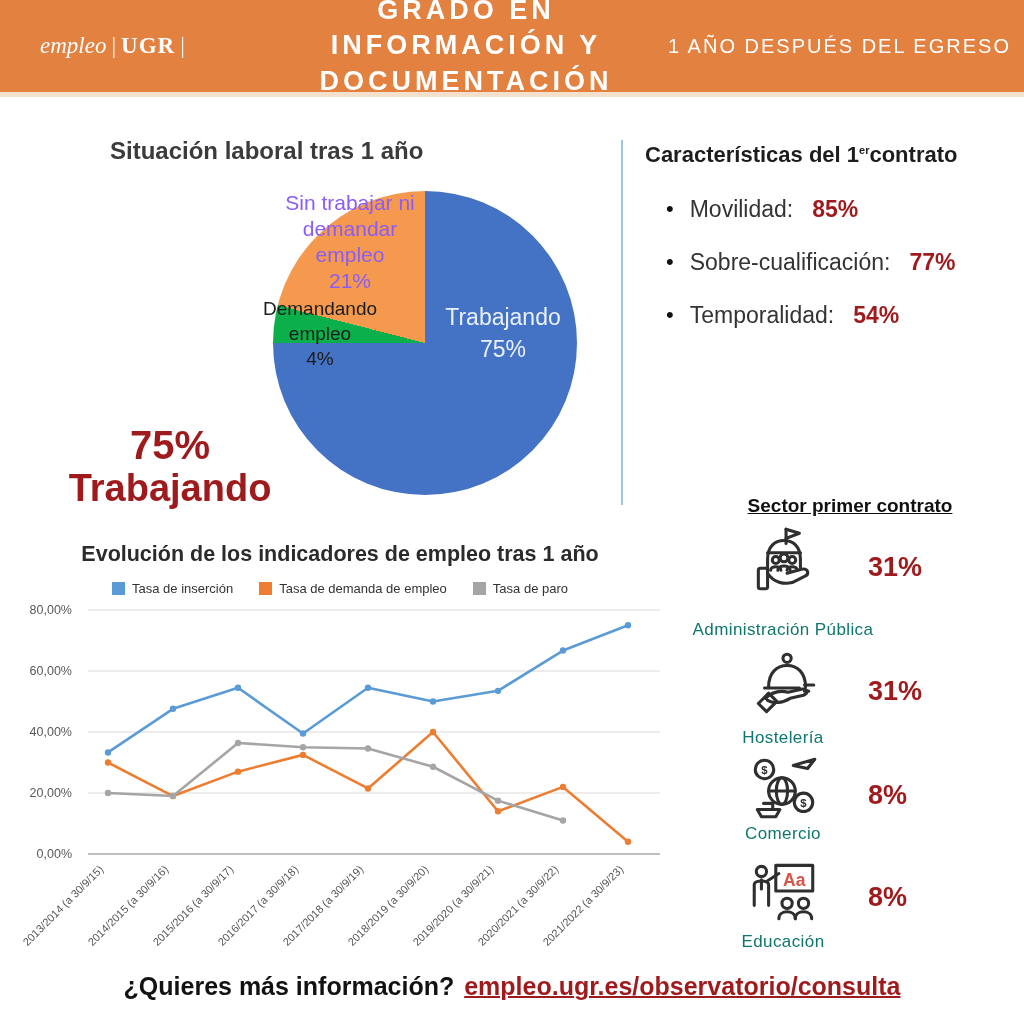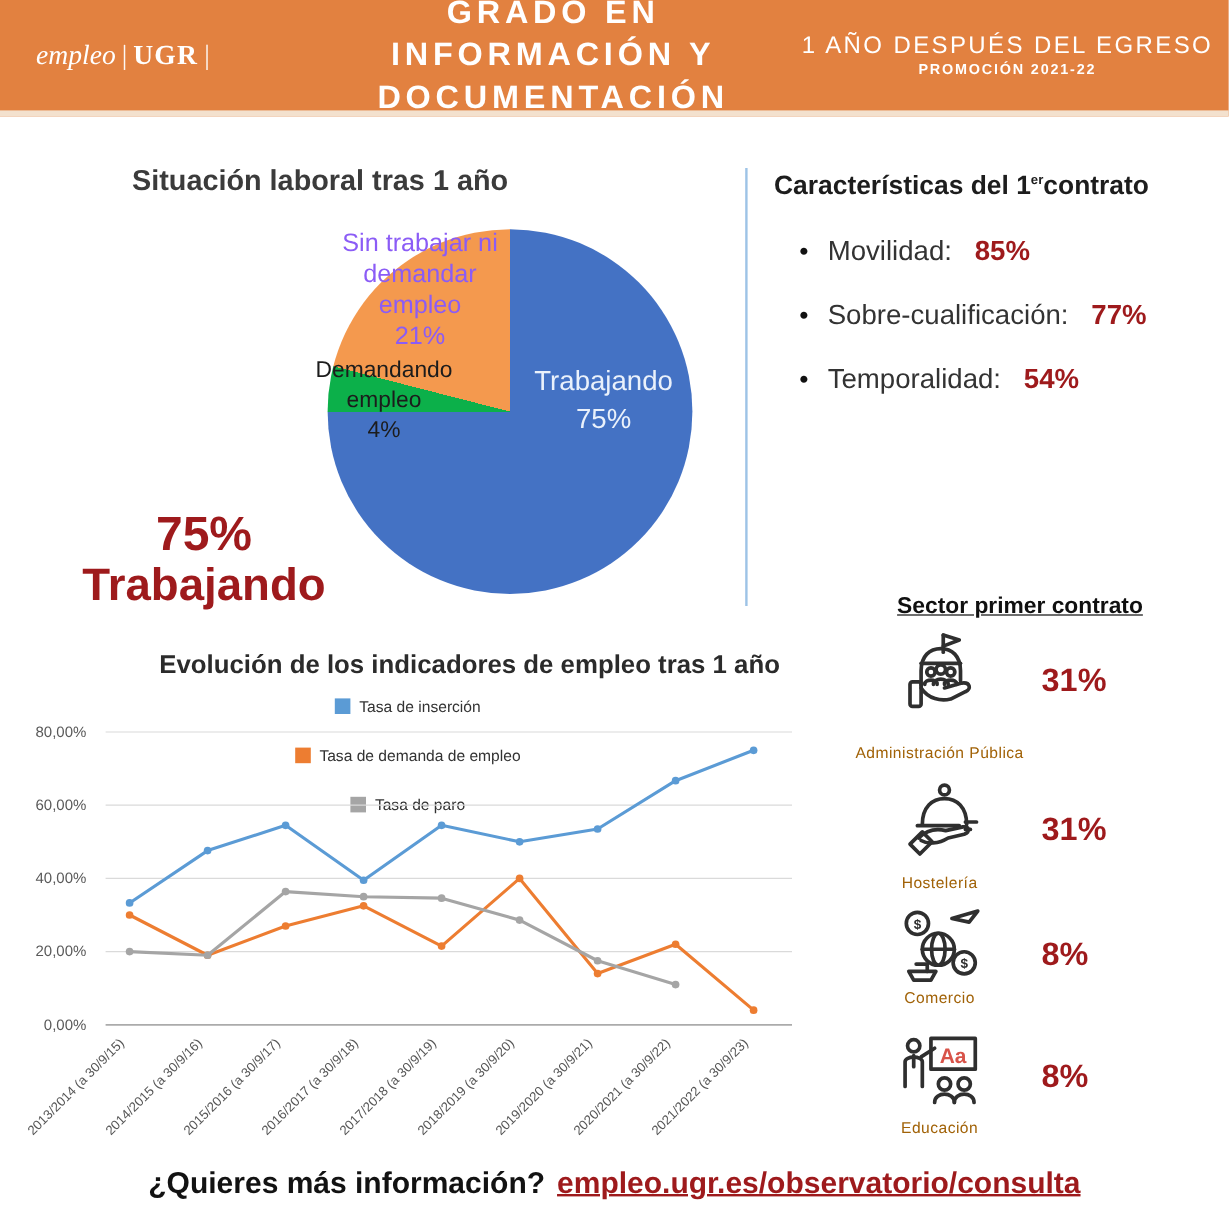--- a/index.html
+++ b/index.html
@@ -2,21 +2,21 @@
 <html><head>
 <meta charset="utf-8">
 <style>
   html,body{margin:0;padding:0;}
   body{width:1024px;height:1024px;background:#fff;font-family:"Liberation Sans",sans-serif;}
   .page{position:relative;width:1024px;height:1024px;overflow:hidden;background:#fff;}
 
   
   .header{position:absolute;left:0;top:0;width:1024px;height:92px;background:#E28140;
     border-bottom:5px solid #F3E1CE;display:flex;align-items:center;color:#fff;}
-  .logo{width:225px;padding-left:30px;font-family:"Liberation Serif",serif;font-size:23px;white-space:nowrap;}
+  .logo{width:225px;padding-left:40px;font-family:"Liberation Serif",serif;font-size:23px;white-space:nowrap;}
   .logo .lg-empleo{font-style:italic;}
   .logo .lg-sep{margin:0 5px;font-weight:400;opacity:.95;}
   .logo .lg-ugr{font-weight:bold;letter-spacing:1px;}
   .header-title{flex:1;text-align:center;font-weight:bold;font-size:27px;letter-spacing:4px;line-height:1.3;}
   .header-right{width:345px;text-align:center;padding-right:12px;}
   .header-sub{font-weight:normal;font-size:20px;letter-spacing:2px;}
   .header-promo{font-weight:bold;font-size:12px;letter-spacing:1.5px;margin-top:1px;}
 
   
   .pie-title{position:absolute;left:110px;top:137px;width:480px;text-align:left;
@@ -29,43 +29,43 @@
   .highlight{position:absolute;left:40px;top:422px;width:260px;text-align:center;color:#9E1A1C;font-weight:bold;}
   .highlight-value{font-size:40px;line-height:1.15;}
   .highlight-label{font-size:38px;line-height:1.1;}
 
   .divider{position:absolute;left:621px;top:140px;width:2px;height:365px;background:#9DC3E6;}
 
   
   .char-title{position:absolute;left:645px;top:142px;width:370px;font-size:22px;font-weight:bold;color:#1d1d1d;}
   .char-title sup{font-size:11px;}
   .char-list{position:absolute;left:666px;top:196px;width:350px;margin:0;padding:0;list-style:none;}
-  .char-list li{display:flex;align-items:flex-end;font-size:23px;color:#333;margin-bottom:26px;}
+  .char-list li{display:flex;align-items:flex-start;font-size:23px;color:#333;margin-bottom:26px;}
   .char-list li::before{content:"\2022";font-size:22px;margin-right:16px;color:#111;}
   .char-val{font-weight:bold;color:#9E1A1C;margin-left:19px;}
 
   
-  .chart-title{position:absolute;left:30px;top:542px;width:620px;text-align:right;
+  .chart-title{position:absolute;left:30px;top:542px;width:620px;text-align:center;
     font-size:21.5px;font-weight:bold;color:#2b2b2b;}
   .legend{position:absolute;left:80px;top:581px;width:520px;display:flex;justify-content:center;
-    gap:26px;align-items:center;font-size:13px;color:#333;flex-direction:column;}
+    gap:26px;align-items:center;font-size:13px;color:#333;}
   .legend-item{display:flex;align-items:center;white-space:nowrap;}
   .swatch{width:13px;height:13px;display:inline-block;margin-right:7px;}
   #line-chart-svg{position:absolute;left:0;top:575px;width:680px;height:400px;overflow:visible;}
 
   
   .sector-title{position:absolute;left:690px;top:495px;width:320px;text-align:center;
     font-size:19px;font-weight:bold;color:#101010;text-decoration:underline;}
   .sector-item{position:absolute;left:700px;width:310px;}
   .si-1{top:522px;} .si-2{top:646px;} .si-3{top:750px;} .si-4{top:852px;}
   .sector-icon{position:absolute;left:45px;top:0;width:78px;height:78px;}
   .sector-icon svg{width:100%;height:100%;}
   .sector-value{position:absolute;left:168px;top:30px;font-size:27px;font-weight:bold;color:#9E1A1C;}
   .sector-name{position:absolute;left:-12px;top:98px;width:190px;text-align:center;
-    font-size:13px;color:#a16207;letter-spacing:.4px;}
+    font-size:17px;color:#0f766e;letter-spacing:.4px;}
   .si-2 .sector-name{top:82px;} .si-3 .sector-name{top:74px;} .si-4 .sector-name{top:80px;}
 
   
   .footer{position:absolute;left:0;top:972px;width:1024px;text-align:center;font-size:25px;font-weight:bold;color:#121212;}
   .footer-link{color:#9E1A1C;text-decoration:underline;text-decoration-thickness:2px;margin-left:10px;cursor:pointer;}
 
   .ico{stroke:#2f2f2f;stroke-width:3;fill:none;stroke-linecap:round;stroke-linejoin:round;}
 </style>
 </head>
 <body>
@@ -75,21 +75,20 @@
   <div class="header">
     <div class="logo">
       <span class="lg-empleo">empleo</span><span class="lg-sep">|</span><span class="lg-ugr">UGR</span><span class="lg-sep">|</span>
     </div>
     <div class="header-title">
       <div>GRADO EN INFORMACIÓN Y</div>
       <div>DOCUMENTACIÓN</div>
     </div>
     <div class="header-right">
       <div class="header-sub">1 AÑO DESPUÉS DEL EGRESO</div>
-      <div class="header-promo">PROMOCIÓN 2021-22</div>
     </div>
   </div>
 
   <div class="pie-title">Situación laboral tras 1 año</div>
   <div class="pie" id="status-pie" style="background: conic-gradient(rgb(68, 114, 196) 0deg, rgb(68, 114, 196) 270deg, rgb(12, 176, 74) 270deg, rgb(12, 176, 74) 284.4deg, rgb(244, 153, 78) 284.4deg, rgb(244, 153, 78) 360deg);"></div>
   <div class="pie-label lbl-sin">Sin trabajar ni
 demandar
 empleo
 21%</div>
   <div class="pie-label lbl-dem">Demandando

